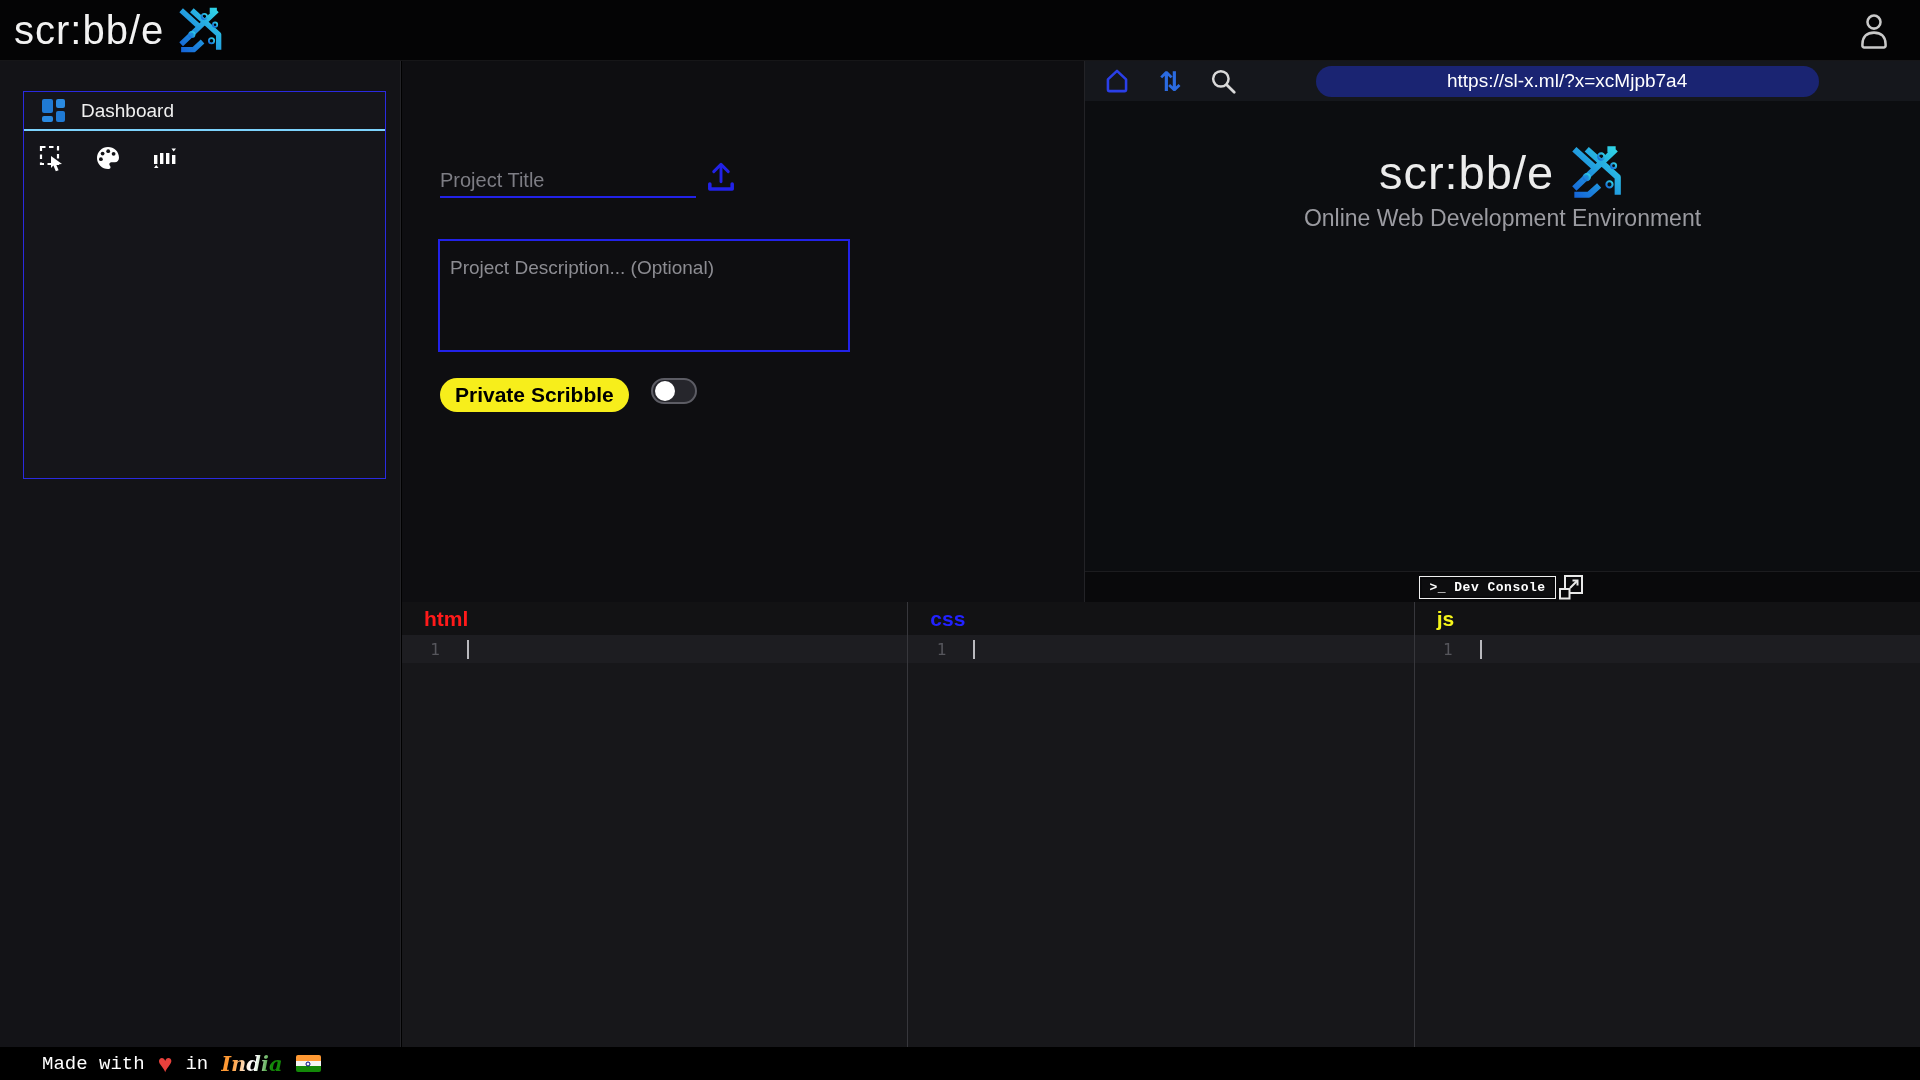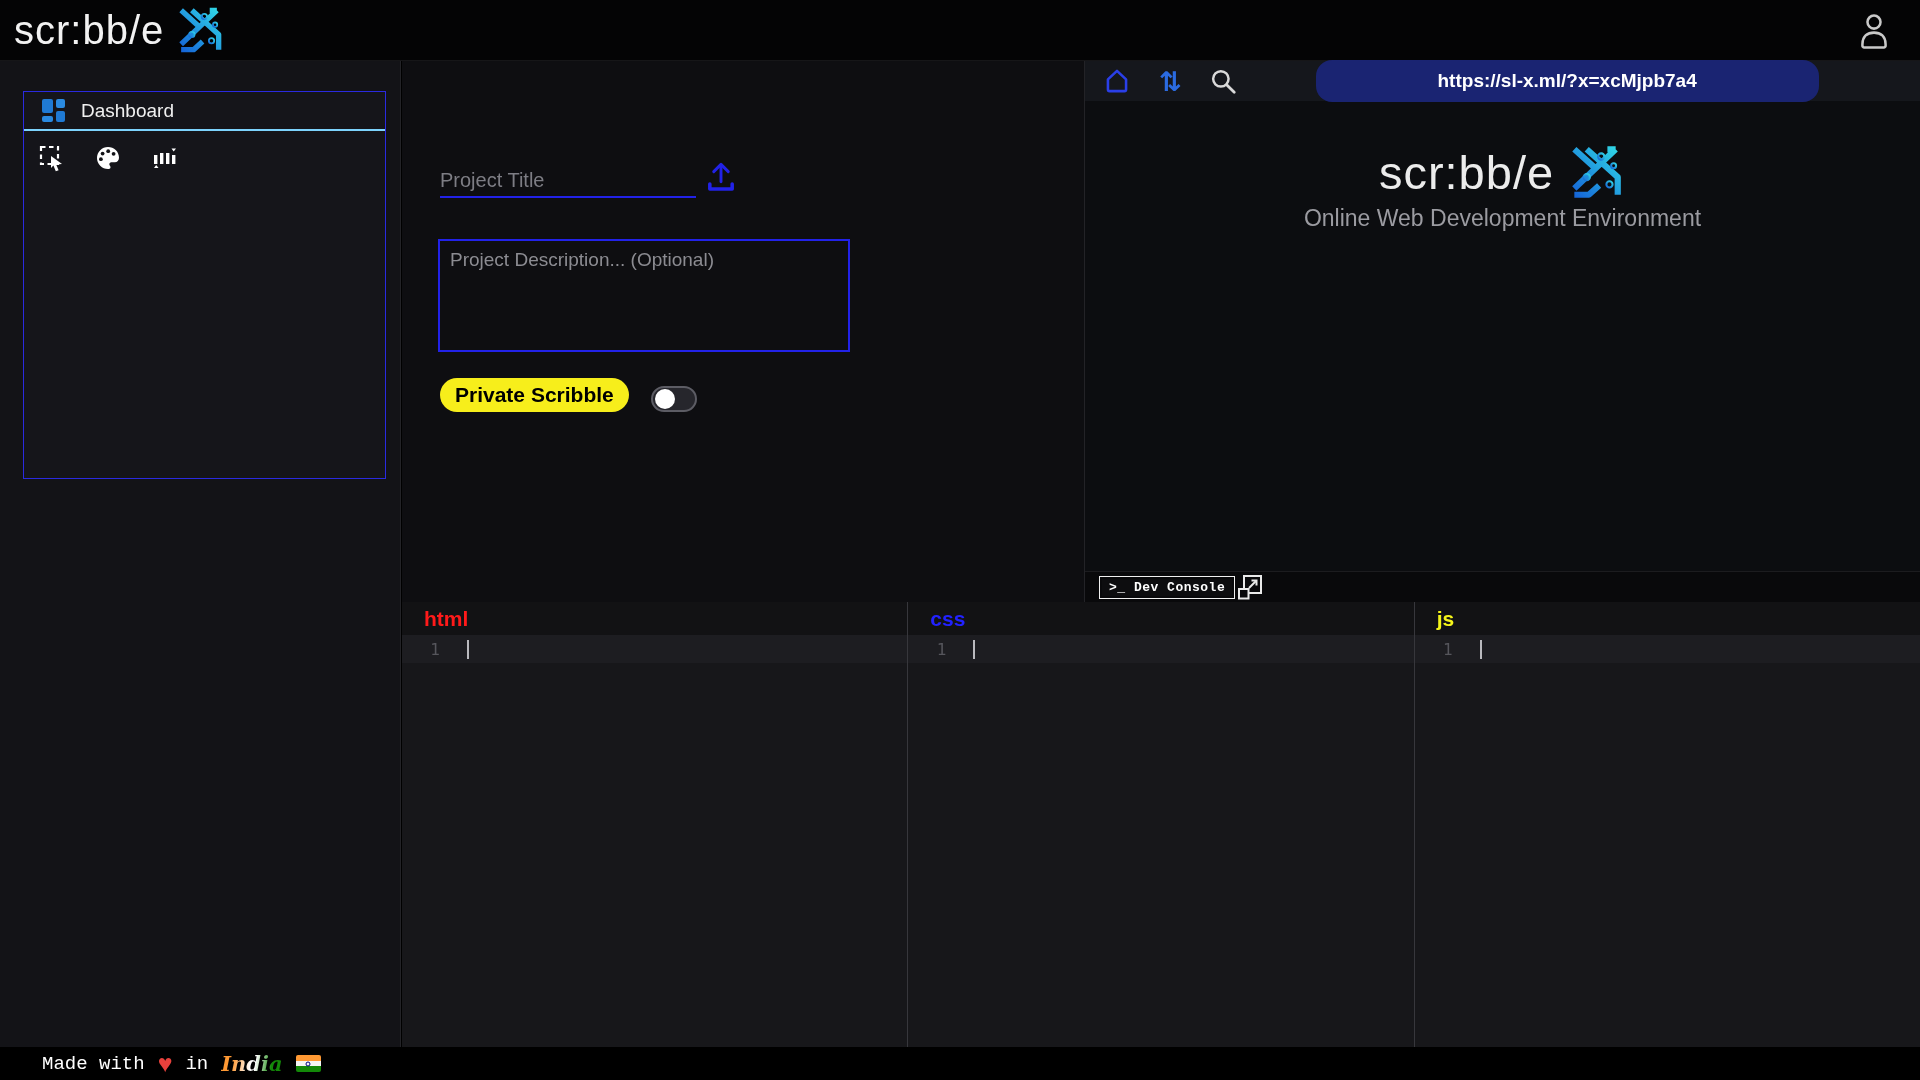--- a/index.html
+++ b/index.html
@@ -32,50 +32,50 @@
                 gap:46px; padding-left:24px; border-bottom:1px solid #1a1a1d; }
   .tab { color:#fff; font-size:21px; font-weight:600; cursor:pointer; }
   .title-input { position:absolute; left:38px; top:104px; width:256px; height:33px;
                  background:transparent; border:none; border-bottom:2px solid #2222e8;
                  color:#ddd; font-size:20px; outline:none;
                  font-family:"Liberation Sans", sans-serif; }
   .title-input::placeholder { color:#7d7d84; }
   .upload-btn { position:absolute; left:300px; top:94px; cursor:pointer; }
   .desc-area { position:absolute; left:36px; top:178px; width:412px; height:113px;
                background:transparent; border:2px solid #2222e8; color:#ddd;
-               font-size:19px; padding:8px 10px; resize:none; outline:none;
+               font-size:19px; padding:16px 10px; resize:none; outline:none;
                font-family:"Liberation Sans", sans-serif; }
   .desc-area::placeholder { color:#8c8c92; }
   .private-row { position:absolute; left:38px; top:317px; display:flex;
-                 align-items:flex-end; gap:22px; }
+                 align-items:flex-start; gap:22px; }
   .private-pill { background:#f7ee1b; color:#000; font-size:21px; font-weight:700;
                   padding:5px 15px; border-radius:17px; }
   .toggle { width:46px; height:26px; border-radius:13px; background:#26262c;
             border:2px solid #5c5c64; position:relative; cursor:pointer; }
   .toggle-knob { position:absolute; left:2px; top:1px; width:20px; height:20px;
                  border-radius:50%; background:#fff; }
 
   
   .preview { position:absolute; left:1084px; top:61px; width:836px; height:541px;
              background:#0c0d10; border-left:1px solid #232327; }
   .ptoolbar { height:40px; background:#15171c; display:flex; align-items:center;
               padding-left:16px; gap:26px; }
   .pt-icon { cursor:pointer; display:flex; align-items:center; }
   .sync-glyph { color:#2b6be0; font-size:27px; font-weight:700; line-height:1;
                 font-family:"DejaVu Sans", sans-serif; }
-  .url-pill { margin-left:52px; width:503px; height:42px; border-radius:16px;
+  .url-pill { margin-left:52px; width:503px; height:31px; border-radius:16px;
               background:#1a2472; color:#fff; font-size:19px; display:flex;
-              align-items:center; justify-content:center; cursor:text;font-weight:bold; }
+              align-items:center; justify-content:center; cursor:text; }
   .pbody { text-align:center; padding-top:42px; }
   .pbrand { display:inline-flex; align-items:center; gap:10px; }
   .pbrand-text { color:#ececec; font-size:47px; font-weight:300; letter-spacing:1px; }
   .tagline { color:#9b9ba1; font-size:23px; margin-top:4px; }
   .pconsole { position:absolute; left:0; bottom:0; width:100%; height:31px;
               background:#09090b; border-top:1px solid #1c1c1f; display:flex;
-              align-items:center; justify-content:flex-start; padding:0 14px; }
+              align-items:center; justify-content:center; padding:0 14px; }
   .console-btn { border:1px solid #f0f0f0; box-shadow:inset 0 0 0 2px #09090b;
                  color:#fff; background:#0d0d0f; font-family:"Liberation Mono", monospace;
                  font-size:13px; font-weight:700; padding:3px 9px; cursor:pointer;
                  letter-spacing:0.5px; }
   .expand-btn { cursor:pointer; display:flex; }
 
   
   .editors { position:absolute; left:402px; top:602px; width:1518px; height:445px;
              display:flex; }
   .editor { flex:1; background:#17171a; display:flex; flex-direction:column; }

